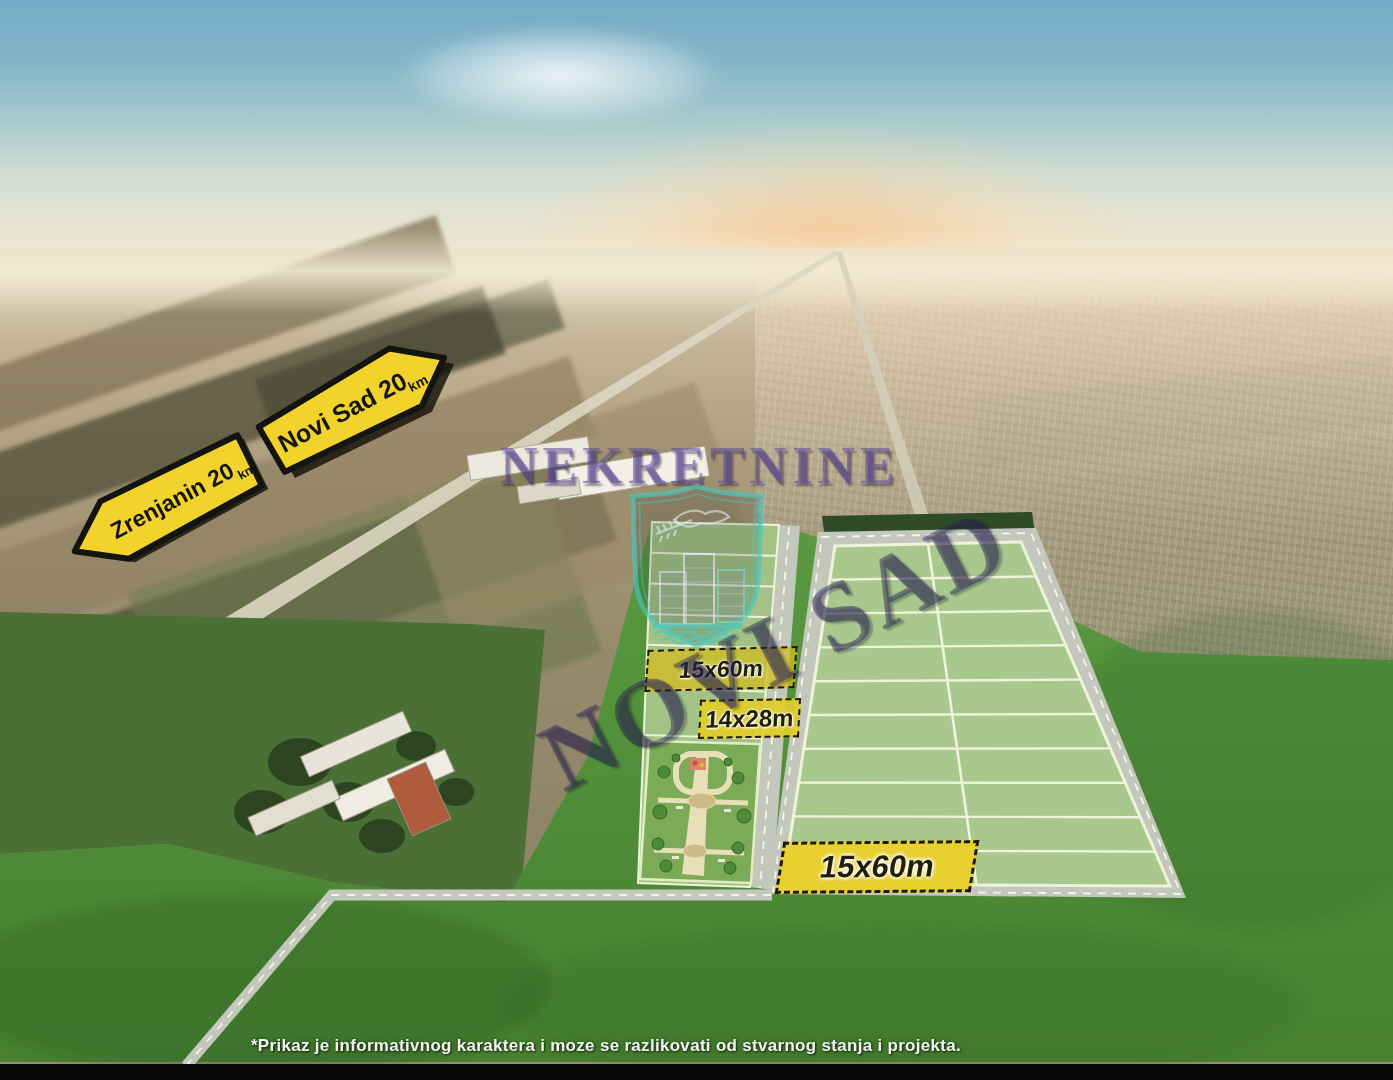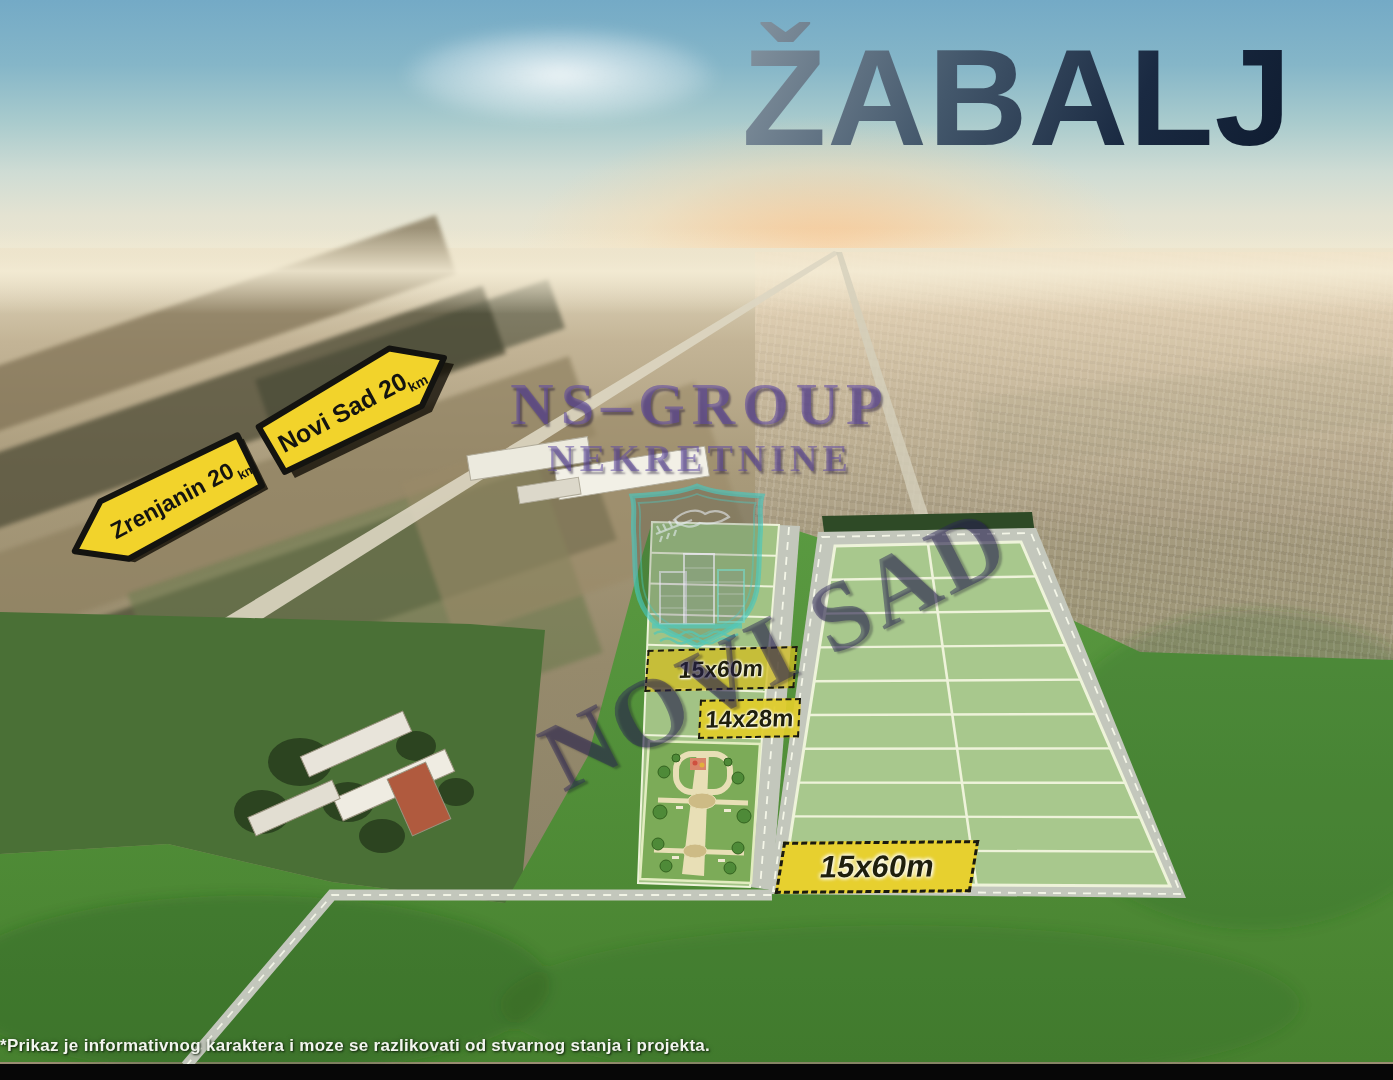--- a/index.html
+++ b/index.html
@@ -48,37 +48,37 @@
   .sign{z-index:6;}
   .sign svg{overflow:visible;}
   .sign-novisad{left:254px;top:362px;width:215px;height:84px;transform:rotate(-28deg);}
   .sign-zrenjanin{left:54px;top:464px;width:220px;height:84px;transform:rotate(-28deg);}
   .sign text{font-family:"Liberation Sans",sans-serif;font-weight:bold;fill:#141410;}
 
   
   .wm{z-index:7;font-family:"Liberation Serif",serif;font-weight:bold;white-space:nowrap;}
   .wm1{left:500px;top:370px;width:400px;text-align:center;font-size:60px;letter-spacing:7px;
        color:rgba(94,72,162,.58);text-shadow:2px 3px 2px rgba(24,14,48,.45);}
-  .wm2{left:500px;top:436px;width:400px;text-align:center;font-size:38px;letter-spacing:5px;
+  .wm2{left:500px;top:436px;width:400px;text-align:left;font-size:52px;letter-spacing:5px;
        color:rgba(94,72,162,.55);text-shadow:2px 3px 2px rgba(24,14,48,.42);}
   .wm-diag{left:495px;top:548px;width:560px;height:200px;display:flex;align-items:center;justify-content:center;
        font-size:98px;letter-spacing:4px;color:rgba(44,38,88,.48);
        transform:rotate(-27deg);text-shadow:2px 3px 2px rgba(15,10,35,.3);}
   .emblem{left:612px;top:478px;width:170px;height:174px;z-index:7;opacity:.85;}
 
   
   .title-prefix{left:52px;top:70px;z-index:8;font-size:76px;letter-spacing:8px;
      color:#3a5a68;font-weight:400;}
   .title-city{left:742px;top:18px;z-index:8;font-size:138px;font-weight:800;letter-spacing:1px;
      background:linear-gradient(115deg,#8695a1 0%,#44586c 38%,#1a2a42 70%,#0e1b2f 100%);
      -webkit-background-clip:text;background-clip:text;color:transparent;
      -webkit-text-fill-color:transparent;}
 
   
-  .disclaimer{left:0;top:1036px;width:1212px;z-index:9;text-align:left;
+  .disclaimer{left:0;top:1036px;width:1212px;z-index:9;text-align:center;
      font-size:17px;font-weight:bold;color:#f2f5ee;letter-spacing:.3px;
      text-shadow:1px 1px 2px rgba(15,30,10,.85),0 0 4px rgba(20,40,15,.5);}
   .blackbar{left:0;top:1064px;width:1393px;height:16px;background:#070707;z-index:10;}
 </style>
 </head>
 <body>
 
 <div class="scene">
 
   <div class="abs sky"></div>
@@ -239,21 +239,20 @@
   </div>
   <div class="abs sign sign-zrenjanin">
     <svg width="220" height="84" viewBox="0 0 220 84">
       <polygon points="16,46 60,14 212,20 210,76 58,78" fill="rgba(18,14,6,.8)"></polygon>
       <polygon points="10,40 56,8 208,14 206,70 54,72" fill="#f2d32b" stroke="#131310" stroke-width="6" stroke-linejoin="round"></polygon>
       <text x="52" y="49" font-size="23">Zrenjanin 20</text>
       <text x="190" y="55" font-size="13">km</text>
     </svg>
   </div>
 
-  <div class="abs wm wm1">NS–GROUP</div>
   <div class="abs wm wm2">NEKRETNINE</div>
   <svg class="abs emblem" width="170" height="174" viewBox="0 0 170 174">
     <path d="M85,8 C100,14 118,16 150,18 C146,30 150,40 148,60 C146,95 150,120 130,142 C115,156 98,160 85,168 C72,160 55,156 40,142 C20,120 24,95 22,60 C20,40 24,30 20,18 C52,16 70,14 85,8 Z" fill="rgba(10,30,40,.18)" stroke="rgba(70,200,192,.75)" stroke-width="5"></path>
     <path d="M85,8 C100,14 118,16 150,18 C146,30 150,40 148,60 C146,95 150,120 130,142 C115,156 98,160 85,168 C72,160 55,156 40,142 C20,120 24,95 22,60 C20,40 24,30 20,18 C52,16 70,14 85,8 Z" transform="translate(85,88) scale(.9) translate(-85,-88)" fill="none" stroke="rgba(70,200,192,.5)" stroke-width="2"></path>
     <g stroke="rgba(225,232,238,.7)" stroke-width="2.2" fill="none">
       <path d="M62,42 C72,32 86,30 93,36 C101,31 112,33 117,39 C108,45 96,47 88,45 C80,51 70,49 62,42 Z"></path>
       <path d="M44,56 L80,42"></path>
       <path d="M48,54 l-3,-6 M54,52 l-3,-6 M60,49 l-3,-6 M66,47 l-3,-6 M50,58 l-2,6 M57,55 l-2,6 M64,52 l-2,6"></path>
     </g>
     <g fill="rgba(120,100,160,.12)">
@@ -274,18 +273,17 @@
       </g>
     </g>
     <g stroke="rgba(70,200,192,.75)" fill="none">
       <line x1="40" y1="148" x2="130" y2="148" stroke-width="5"></line>
       <path d="M42,156 q7,-5 14,0 t14,0 t14,0 t14,0 t14,0 t14,0" stroke-width="2.5"></path>
       <path d="M48,163 q7,-5 14,0 t14,0 t14,0 t14,0 t14,0" stroke-width="2.5"></path>
     </g>
   </svg>
   <div class="abs wm wm-diag">NOVI SAD</div>
 
-  <div class="abs title-city">ŽABALJ</div>
 
   <div class="abs disclaimer">*Prikaz je informativnog karaktera i moze se razlikovati od stvarnog stanja i projekta.</div>
   <div class="abs blackbar"></div>
 
 </div>
 
 </body></html>

